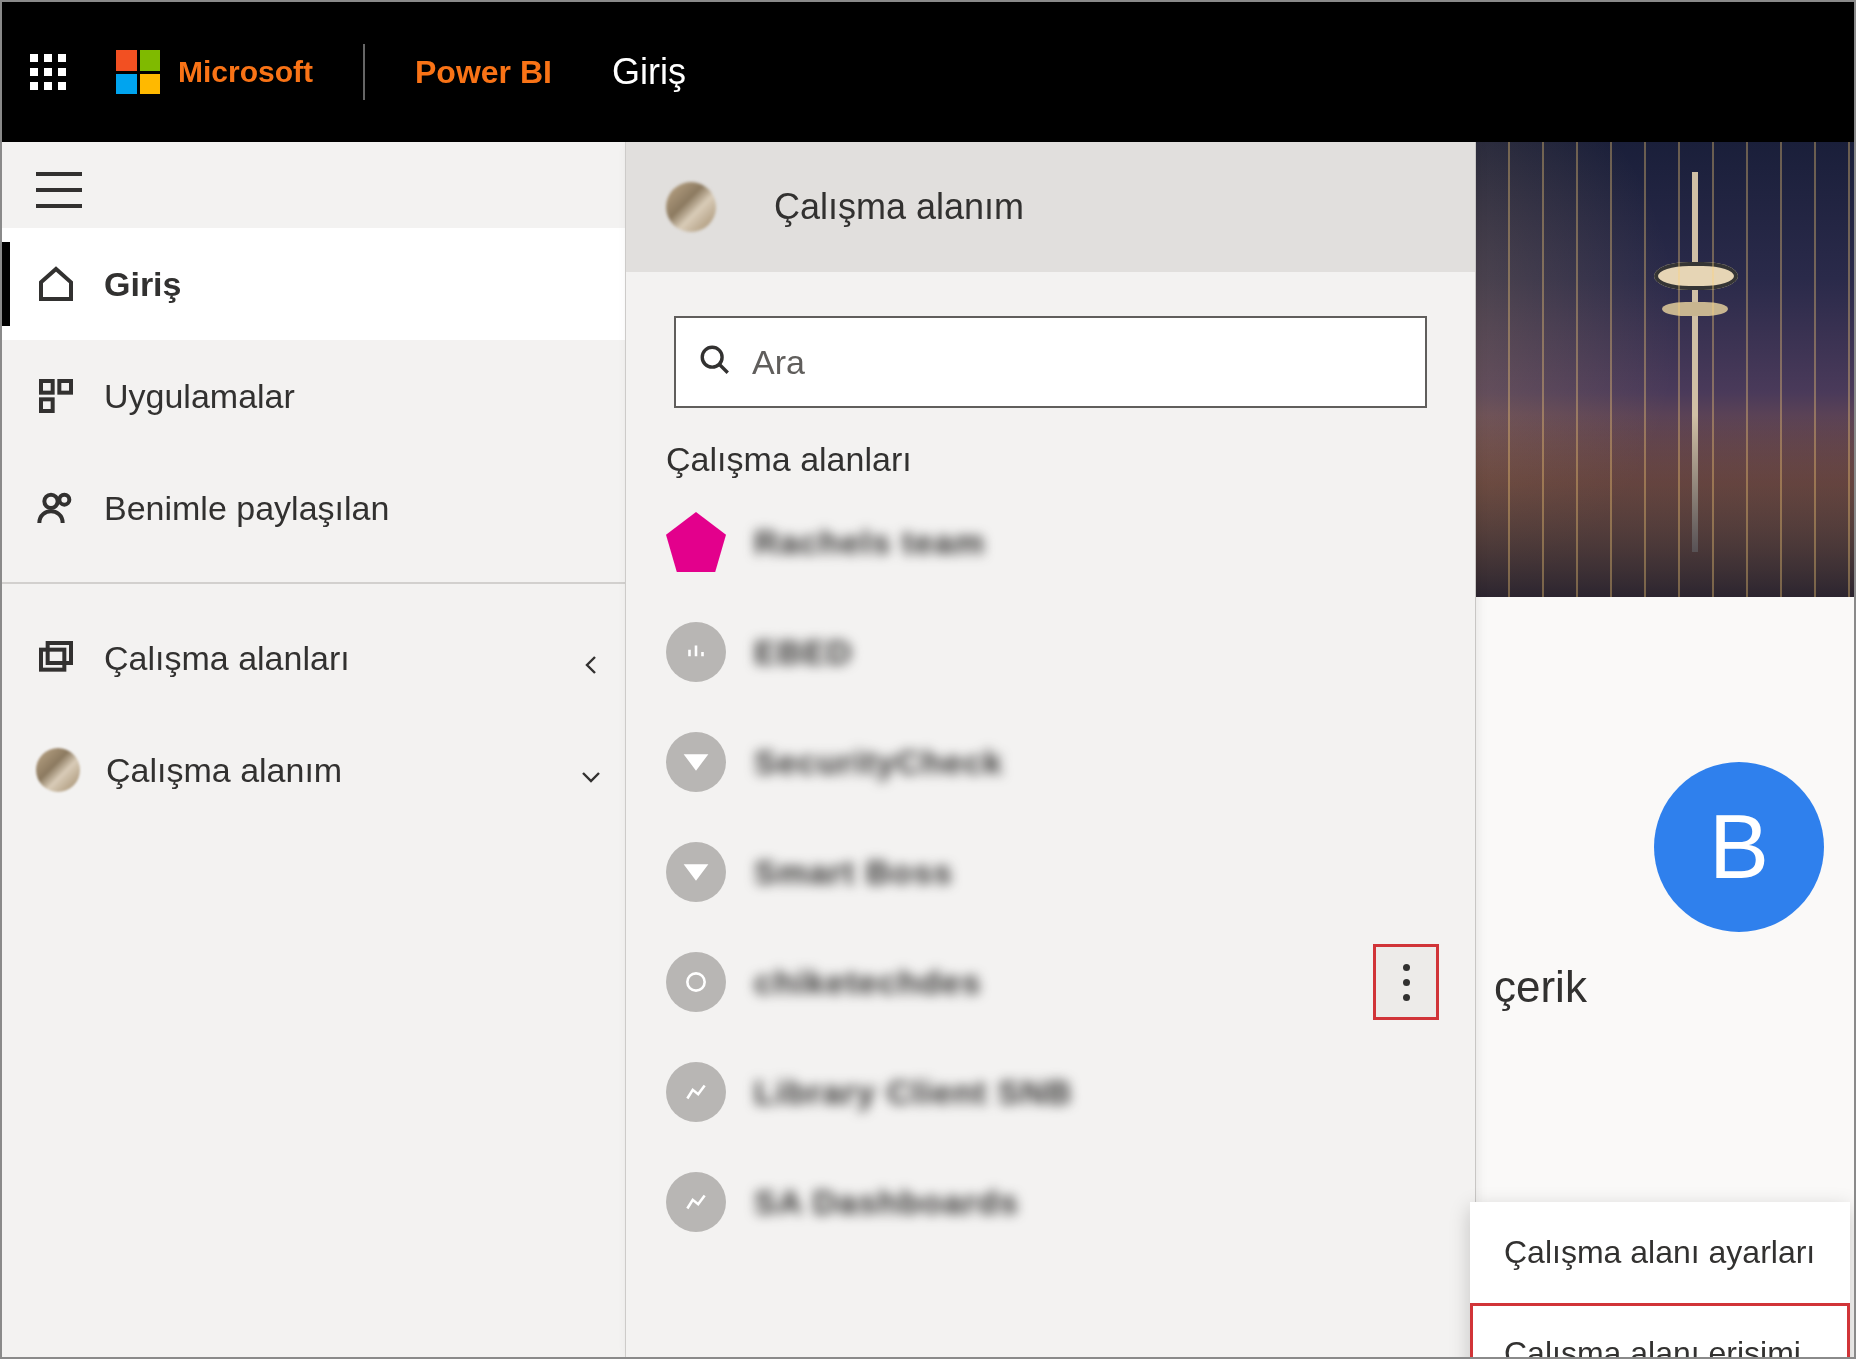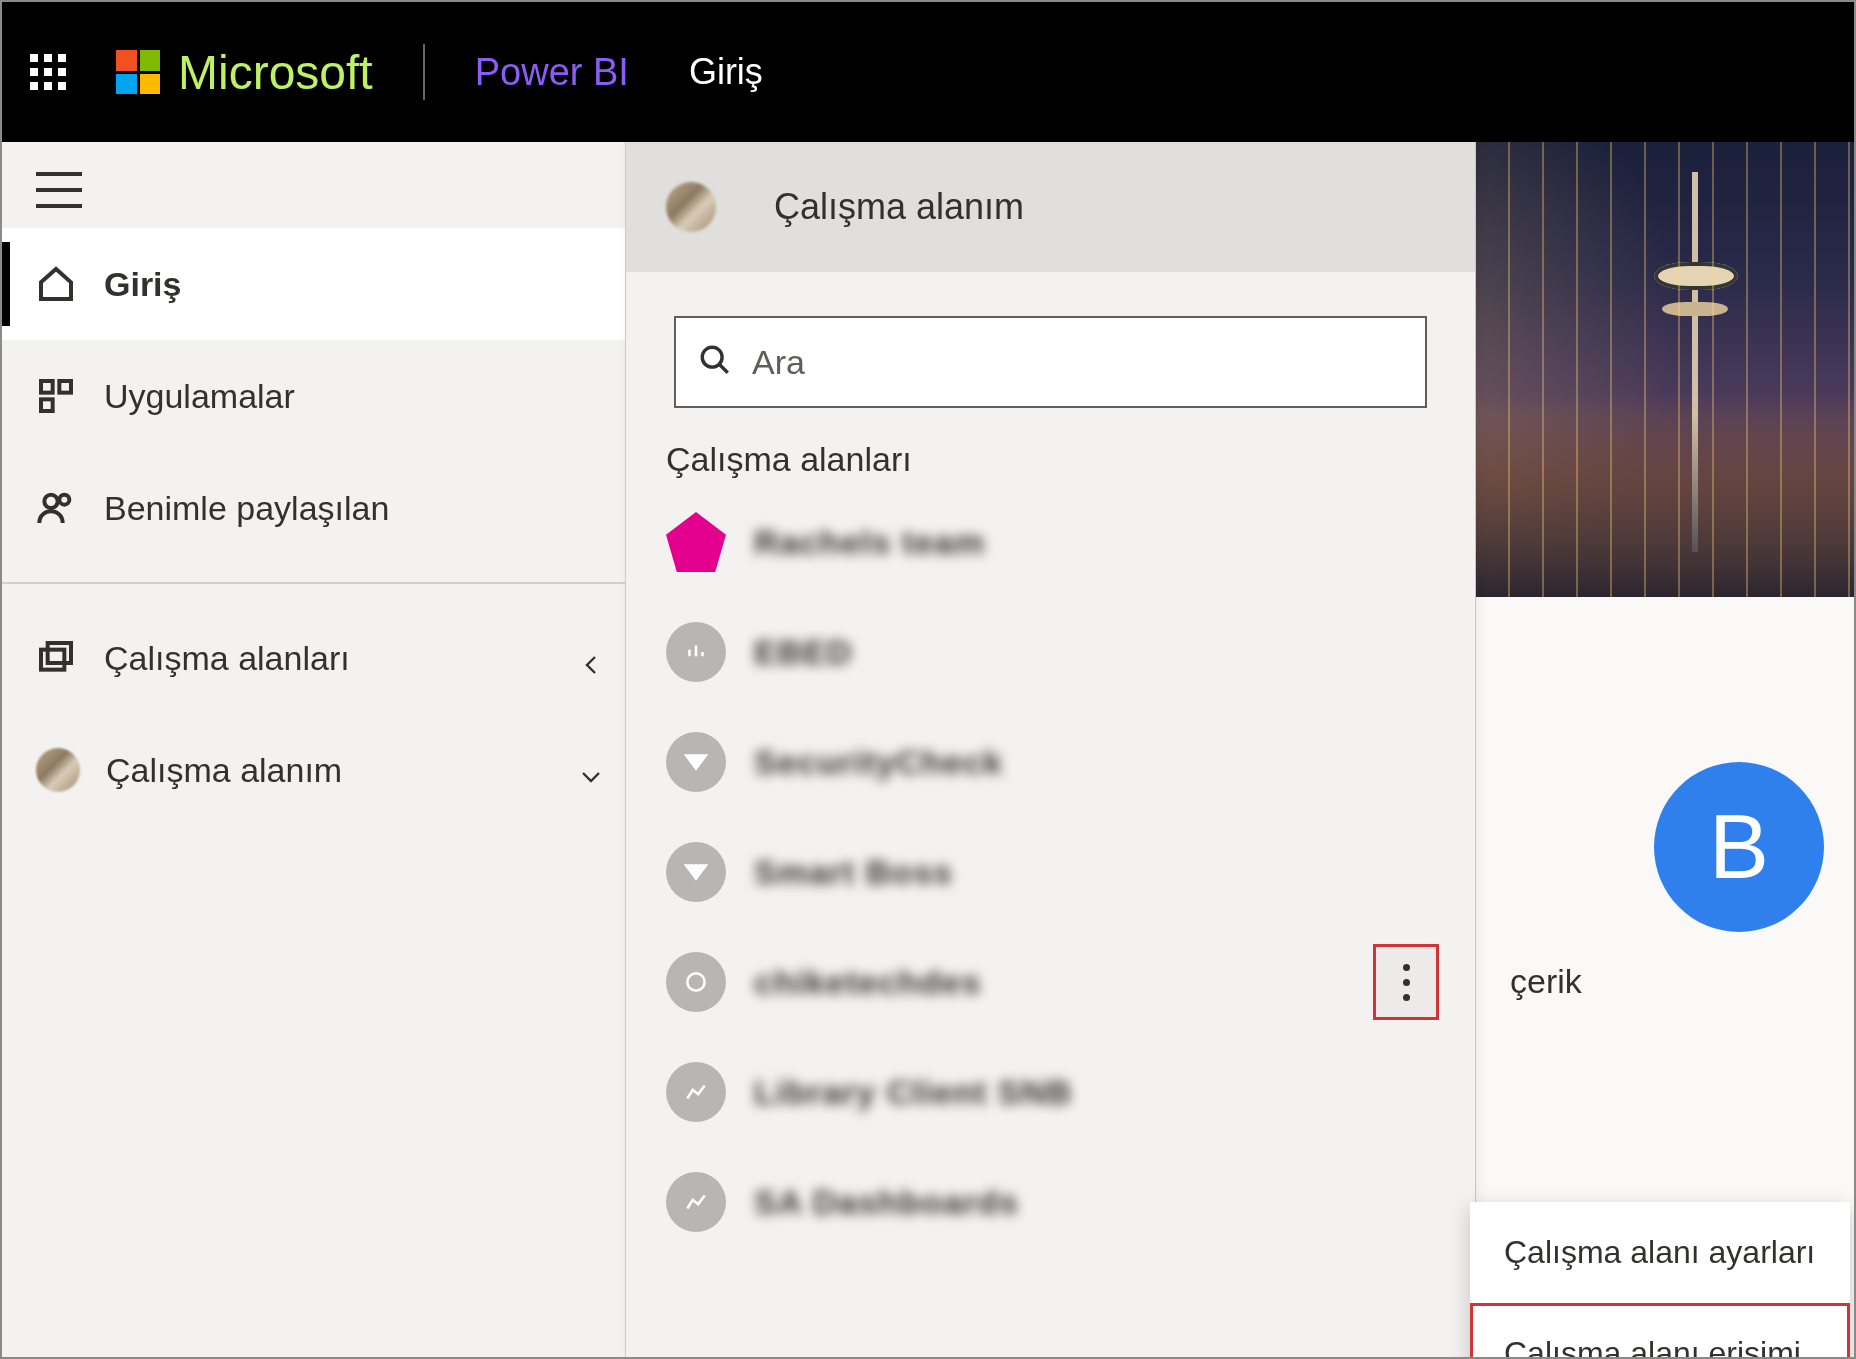--- a/index.html
+++ b/index.html
@@ -39,23 +39,23 @@
     width: 44px; height: 44px;
     display: grid;
     grid-template-columns: 1fr 1fr;
     grid-template-rows: 1fr 1fr;
     gap: 3px;
   }
   .ms-logo .q1 { background: #f25022; }
   .ms-logo .q2 { background: #7fba00; }
   .ms-logo .q3 { background: #00a4ef; }
   .ms-logo .q4 { background: #ffb900; }
-  .ms-text { font-size: 48px; font-weight: 400; color: #bef264; }
+  .ms-text { font-size: 30px; font-weight: 700; color: #f97316; }
   .divider-v { width: 2px; height: 56px; background: #666; }
-  .product { font-size: 38px; font-weight: 400; color: #8b5cf6; }
+  .product { font-size: 32px; font-weight: 700; color: #f97316; }
   .page-name { font-size: 36px; font-weight: 300; color: #fff; margin-left: 10px; }
 
   
   .main { display: flex; height: calc(100% - 140px); position: relative; }
 
   
   .leftnav {
     width: 624px;
     background: #f3f2f1;
     border-right: 1px solid #d2d0ce;
@@ -223,21 +223,21 @@
     width: 400px;
   }
   .avatar-big {
     width: 170px; height: 170px; border-radius: 50%;
     background: #2f80ed;
     color: #fff;
     display: flex; align-items: center; justify-content: center;
     font-size: 90px; font-weight: 400;
     margin-left: auto; margin-right: 30px;
   }
-  .tile-caption { font-size: 34px; margin-top: 30px; margin-left: 56px; }
+  .tile-caption { font-size: 44px; margin-top: 30px; margin-left: 40px; }
 
   
   .context-menu {
     position: absolute;
     right: 4px;
     top: 1060px;
     background: #fff;
     box-shadow: 0 6px 20px rgba(0,0,0,.2);
     z-index: 30;
     min-width: 380px;

